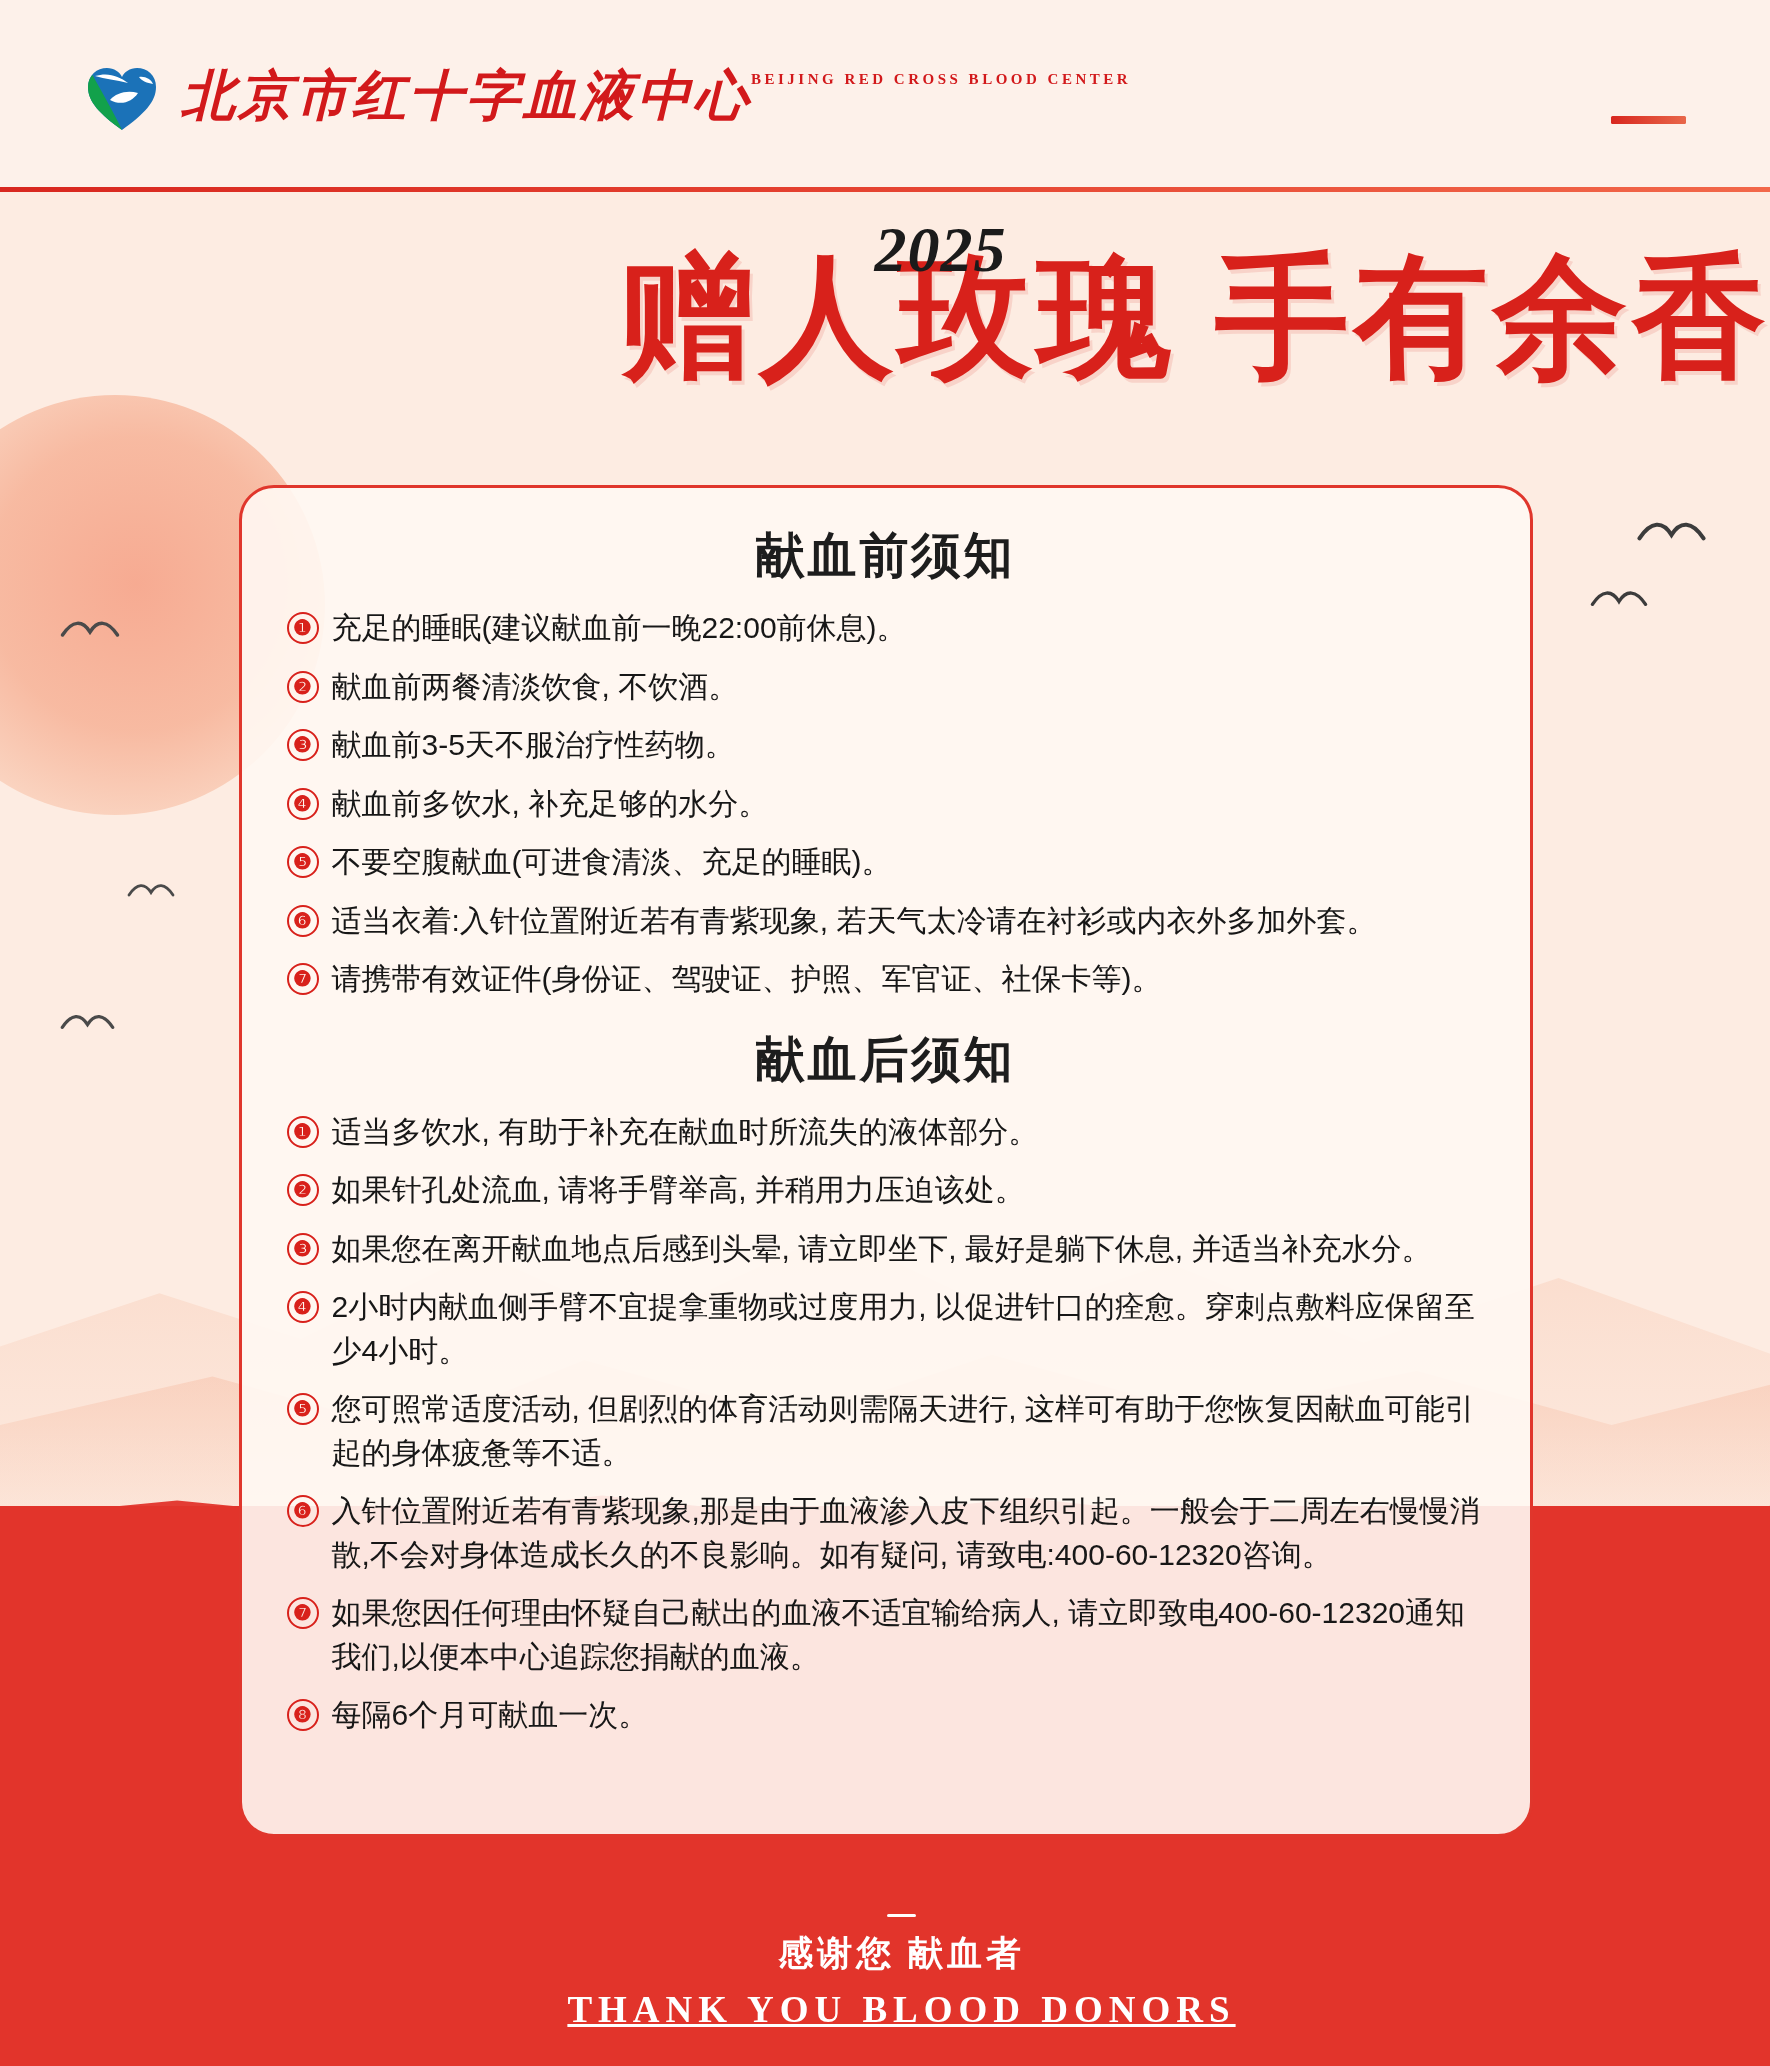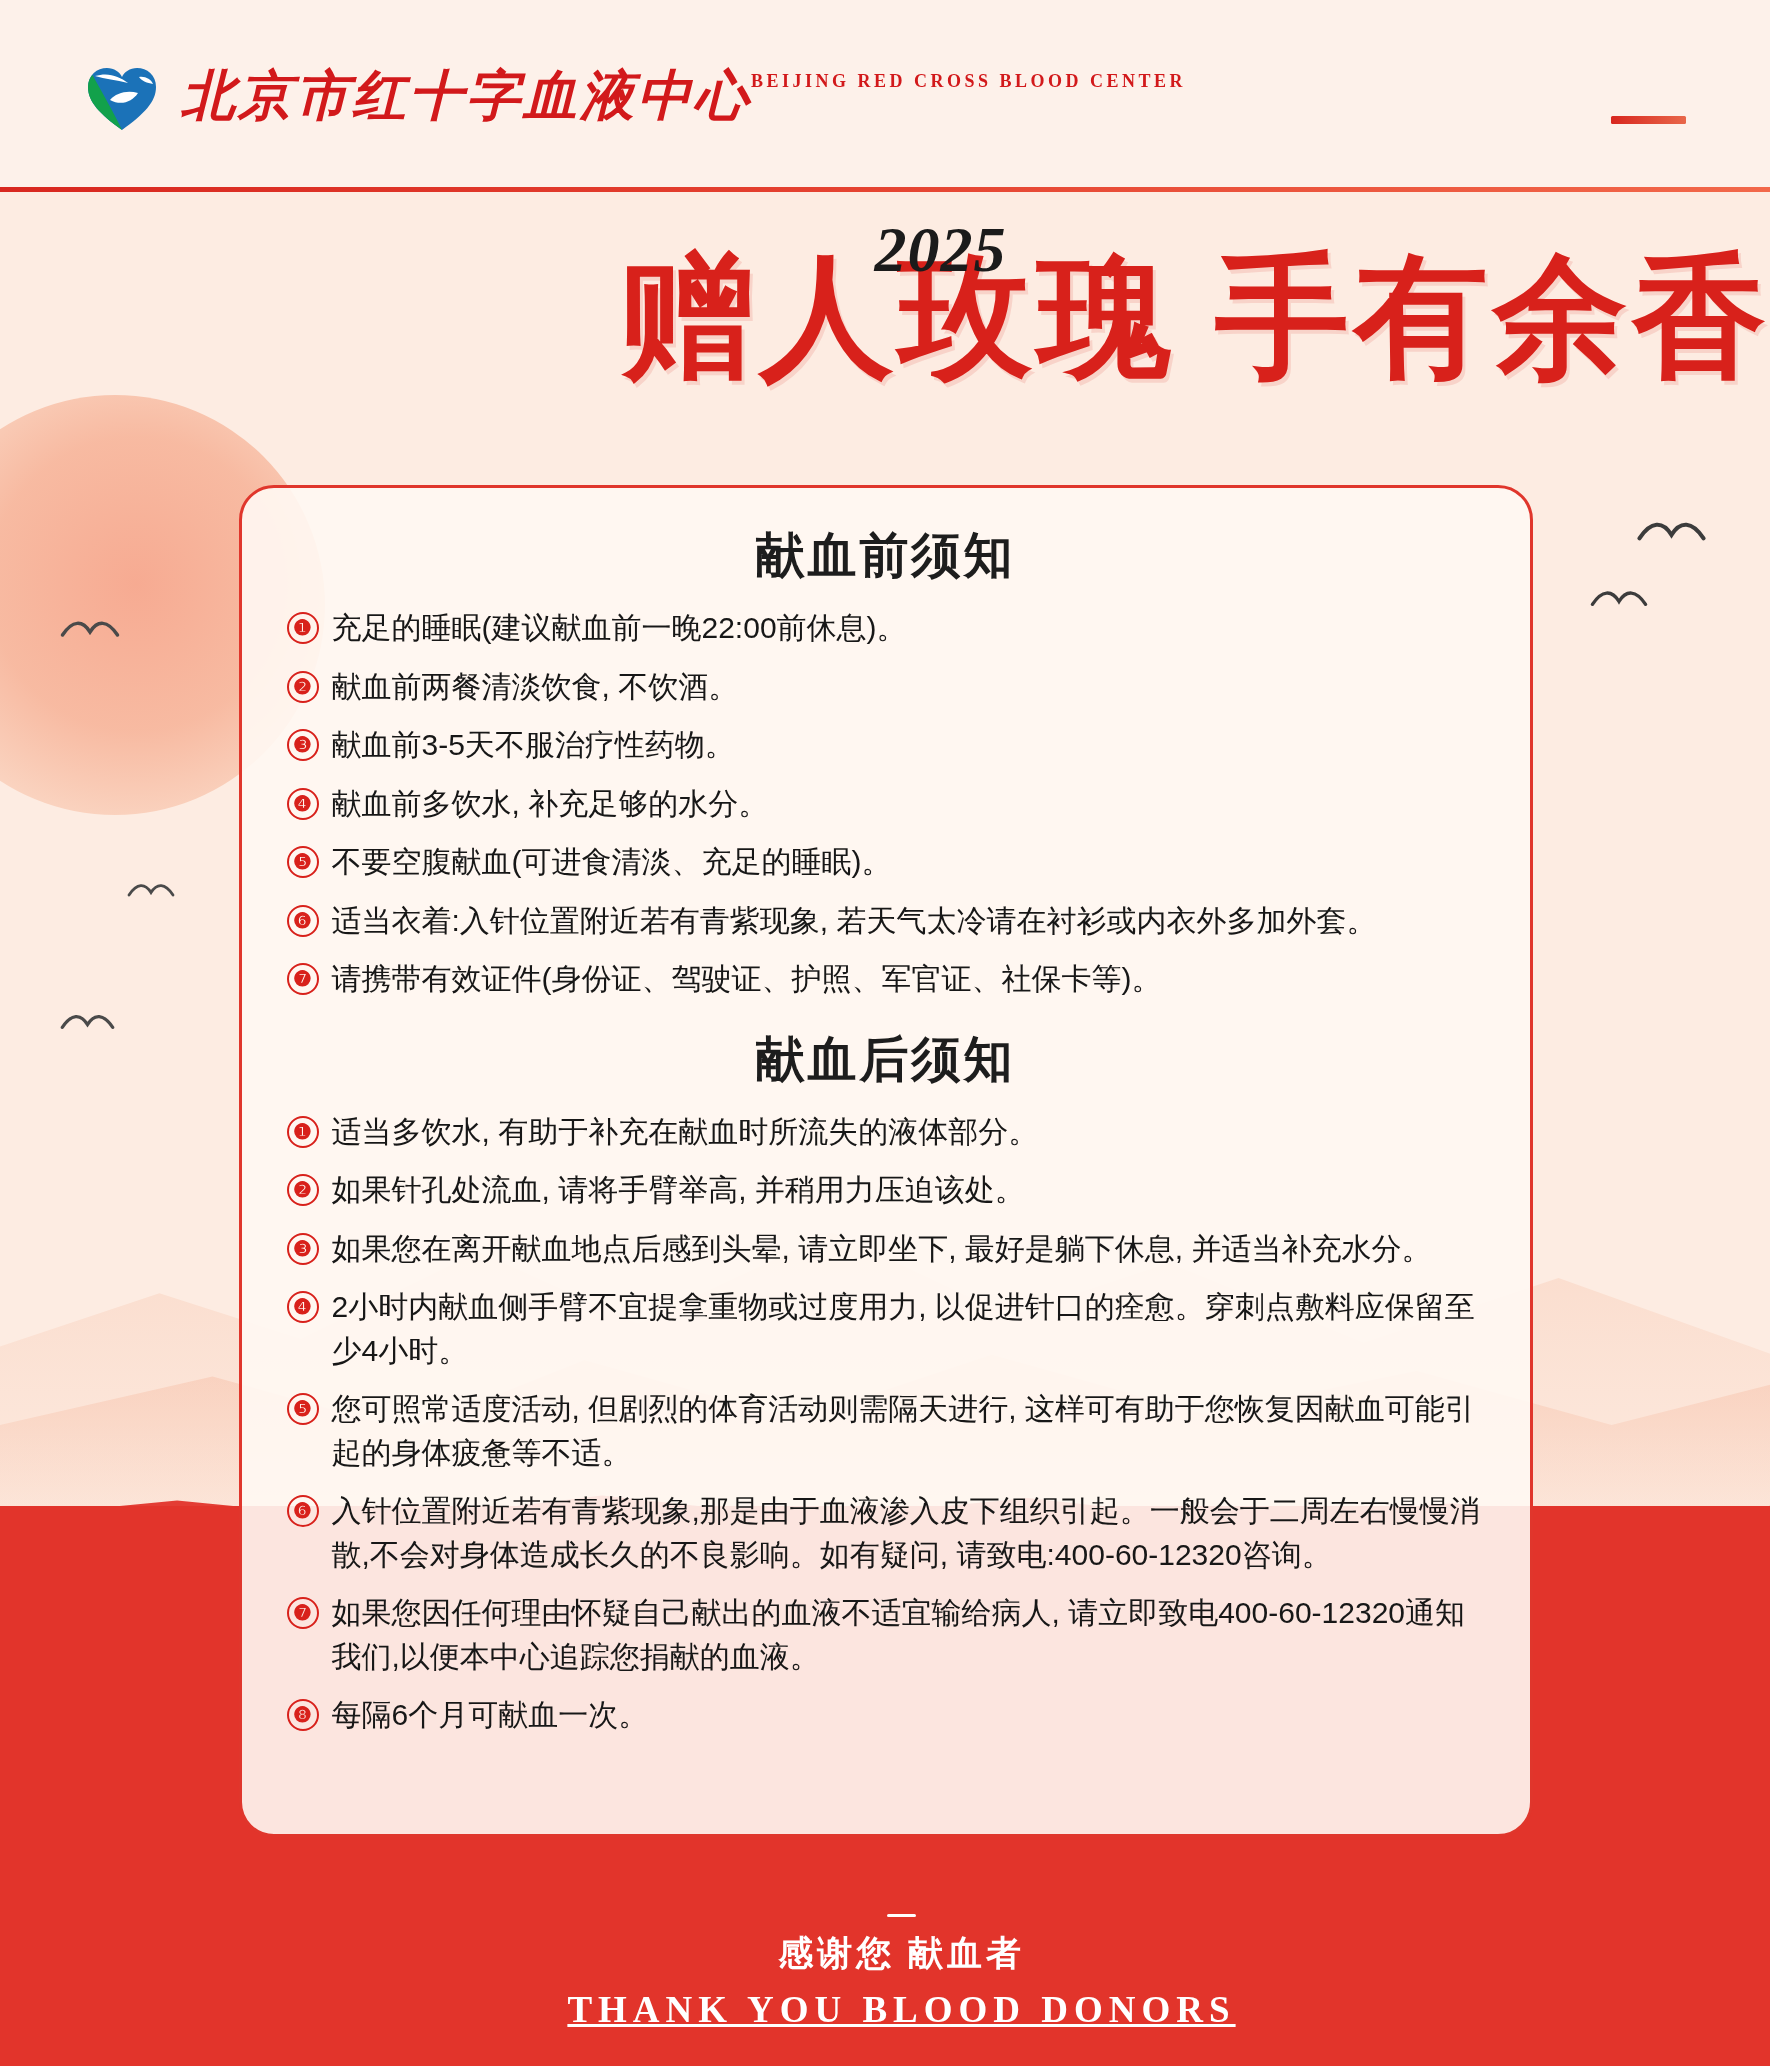--- a/index.html
+++ b/index.html
@@ -46,21 +46,21 @@
     font-family: "Liberation Serif", serif;
     font-size: 54px;
     font-weight: 700;
     color: #d2191b;
     letter-spacing: 3px;
     line-height: 1.08;
     font-style: italic;
   }
   .brand-en {
     font-family: "Liberation Serif", serif;
-    font-size: 18px;
+    font-size: 15px;
     font-weight: 700;
     color: #d2191b;
     letter-spacing: 3.5px;
     margin-top: 4px;
   }
   .header-dash {
     position: absolute;
     right: 85px;
     top: 116px;
     width: 75px;

